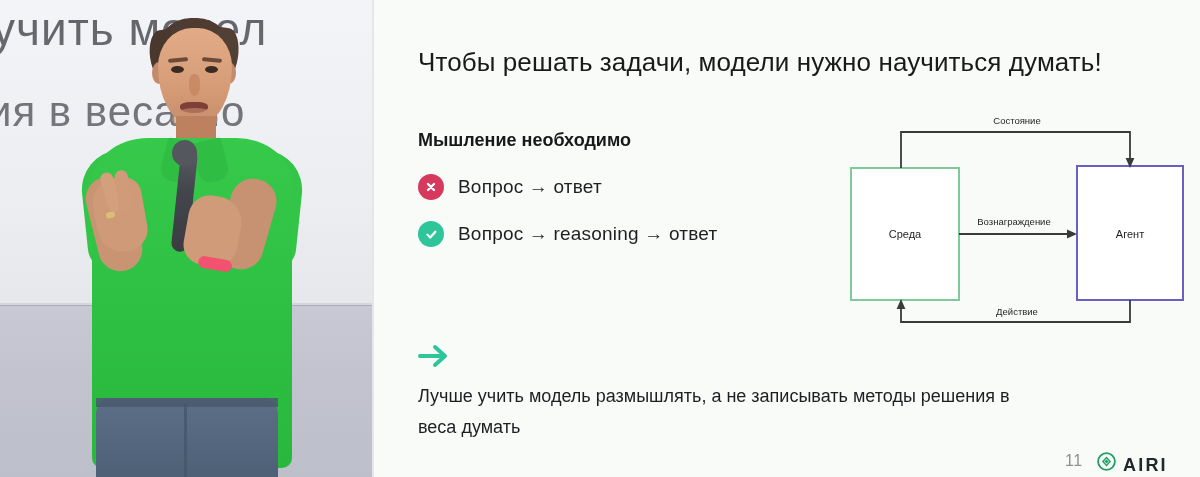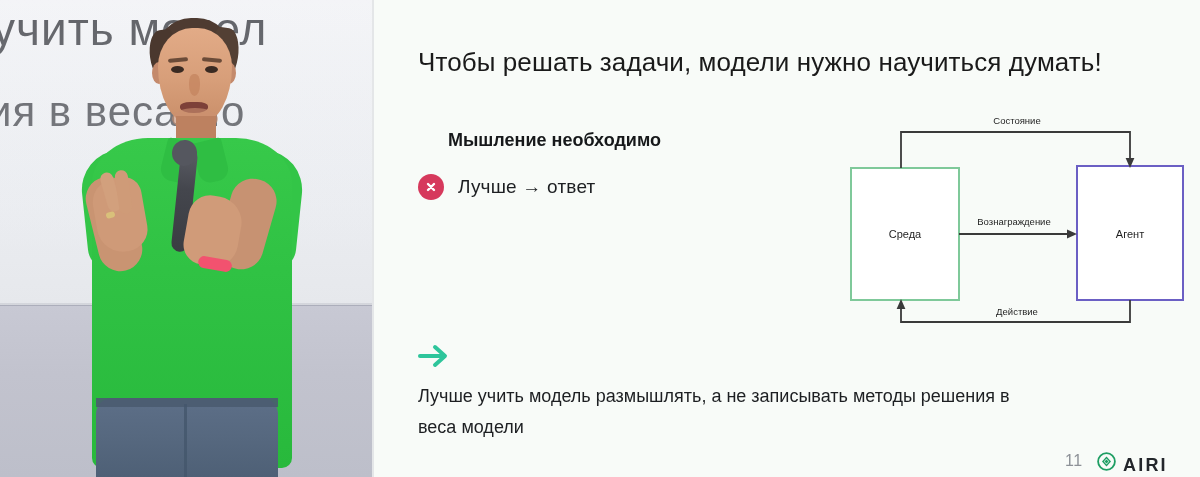--- a/index.html
+++ b/index.html
@@ -186,21 +186,21 @@
   }
 
   #slide-title {
     position: absolute; left: 46px; top: 47px;
     font-size: 26px; font-weight: 400; color: #1a1a1a;
     letter-spacing: 0.1px; white-space: nowrap;
   }
 
   #subhead {
     position: absolute; left: 46px; top: 130px;
-    font-size: 18px; font-weight: 700; color: #16181a; margin-left: 30px;
+    font-size: 18px; font-weight: 700; color: #16181a;
   }
 
   .bullet-row {
     position: absolute; left: 46px;
     display: flex; align-items: center; gap: 14px;
   }
   #bullet-row-0 { top: 174px; }
   #bullet-row-1 { top: 221px; }
 
   .badge {
@@ -302,31 +302,39 @@
     <div id="slide-title">Чтобы решать задачи, модели нужно научиться думать!</div>
 
     <div id="subhead">Мышление необходимо</div>
 
     <div class="bullet-row" id="bullet-row-0">
       <span class="badge" style="background:#d6395c;">
         <svg width="14" height="14" viewBox="0 0 14 14">
           <path d="M4 4 L10 10 M10 4 L4 10" stroke="#ffffff" stroke-width="2.4" stroke-linecap="round"></path>
         </svg>
       </span>
-      <span class="bullet-text">Лучше → ответ</span>
-    </div>
-
+      <span class="bullet-text">Вопрос → ответ</span>
+    </div>
+
+    <div class="bullet-row" id="bullet-row-1">
+      <span class="badge" style="background:#2ec59b;">
+        <svg width="15" height="15" viewBox="0 0 15 15">
+          <path d="M3.5 7.8 L6.2 10.5 L11.4 4.8" stroke="#ffffff" stroke-width="2.3" fill="none" stroke-linecap="round" stroke-linejoin="round"></path>
+        </svg>
+      </span>
+      <span class="bullet-text">Вопрос → reasoning → ответ</span>
+    </div>
 
     <div id="conclusion-arrow">
       <svg width="34" height="30" viewBox="0 0 34 30">
         <path d="M2 15 H26" stroke="#2ec59b" stroke-width="4" stroke-linecap="round"></path>
         <path d="M17 6 L27 15 L17 24" stroke="#2ec59b" stroke-width="4" fill="none" stroke-linecap="round" stroke-linejoin="round"></path>
       </svg>
     </div>
-    <div id="conclusion-text">Лучше учить модель размышлять, а не записывать методы решения в веса модели</div>
+    <div id="conclusion-text">Лучше учить модель размышлять, а не записывать методы решения в веса думать</div>
 
     <div id="diagram">
       <svg width="360" height="230" viewBox="0 0 360 230">
 
         <rect x="24" y="60" width="108" height="132" fill="#ffffff" stroke="#7fc99a" stroke-width="2"></rect>
 
         <rect x="250" y="58" width="106" height="134" fill="#ffffff" stroke="#6b5fc4" stroke-width="2"></rect>
 
         <path d="M74 60 L74 24 L303 24 L303 52" stroke="#3a3a3a" stroke-width="1.8" fill="none"></path>
         <path d="M303 60 L298.6 50 L307.4 50 Z" fill="#3a3a3a"></path>

